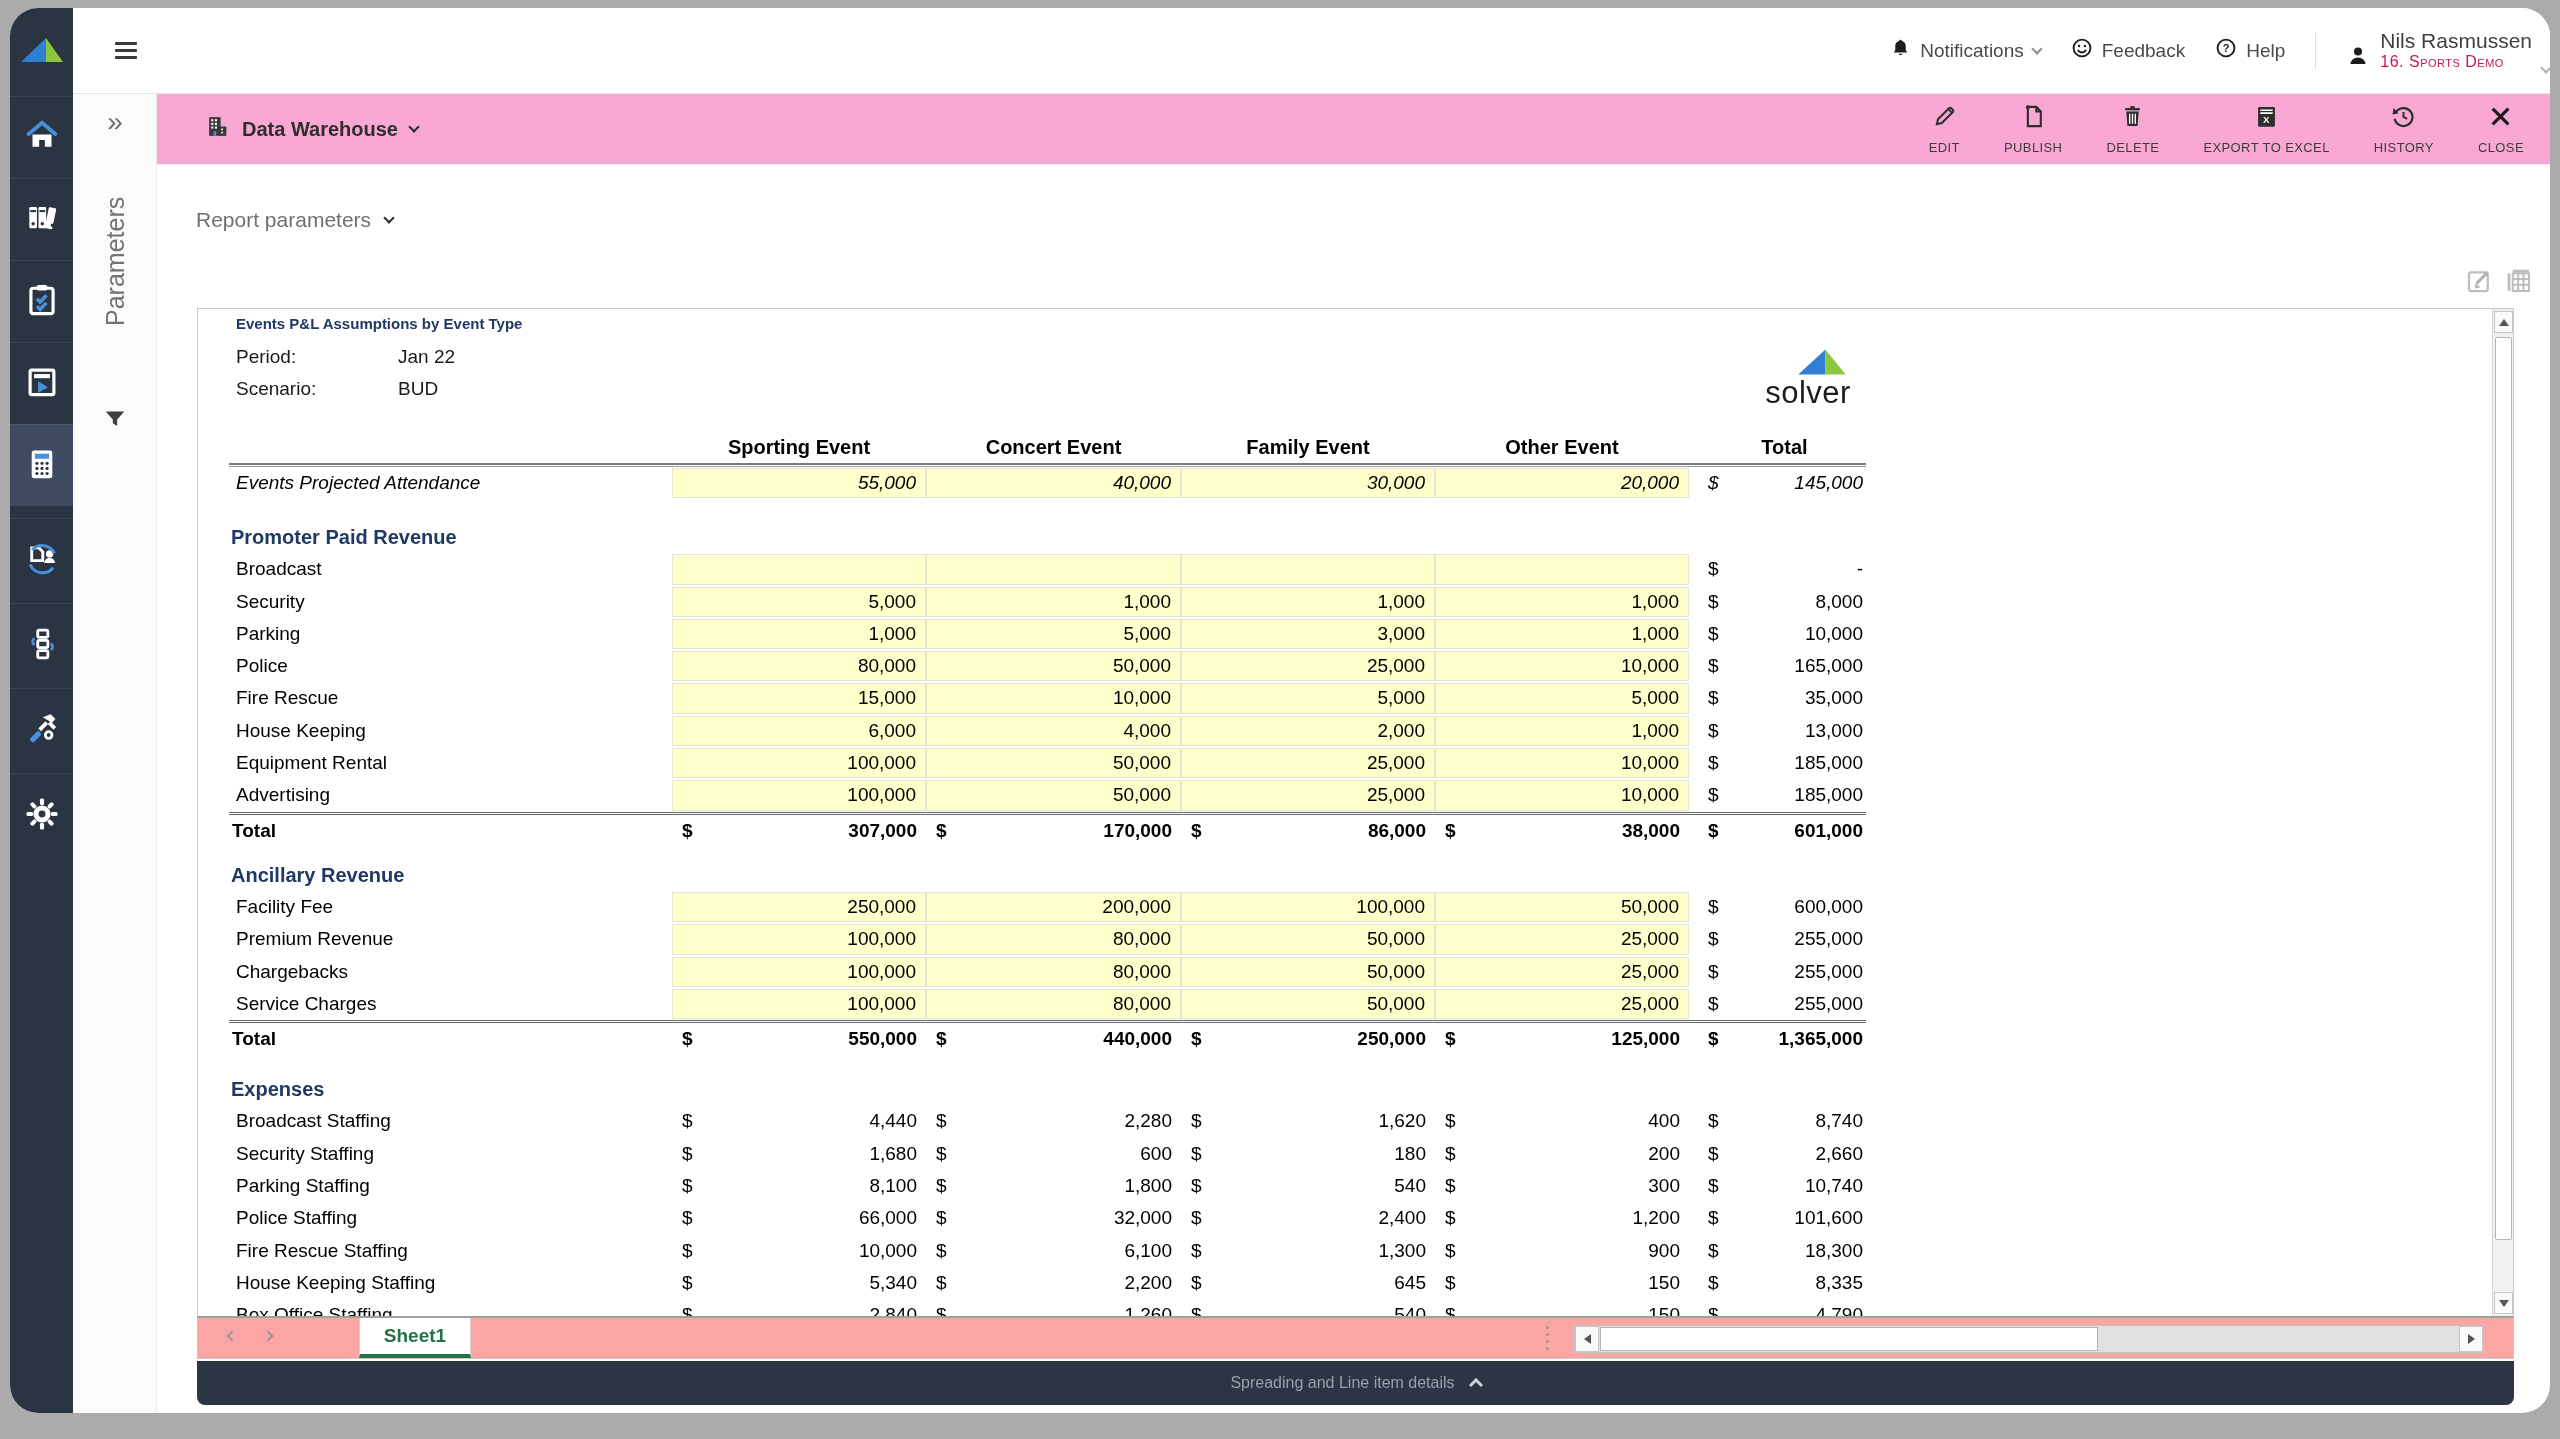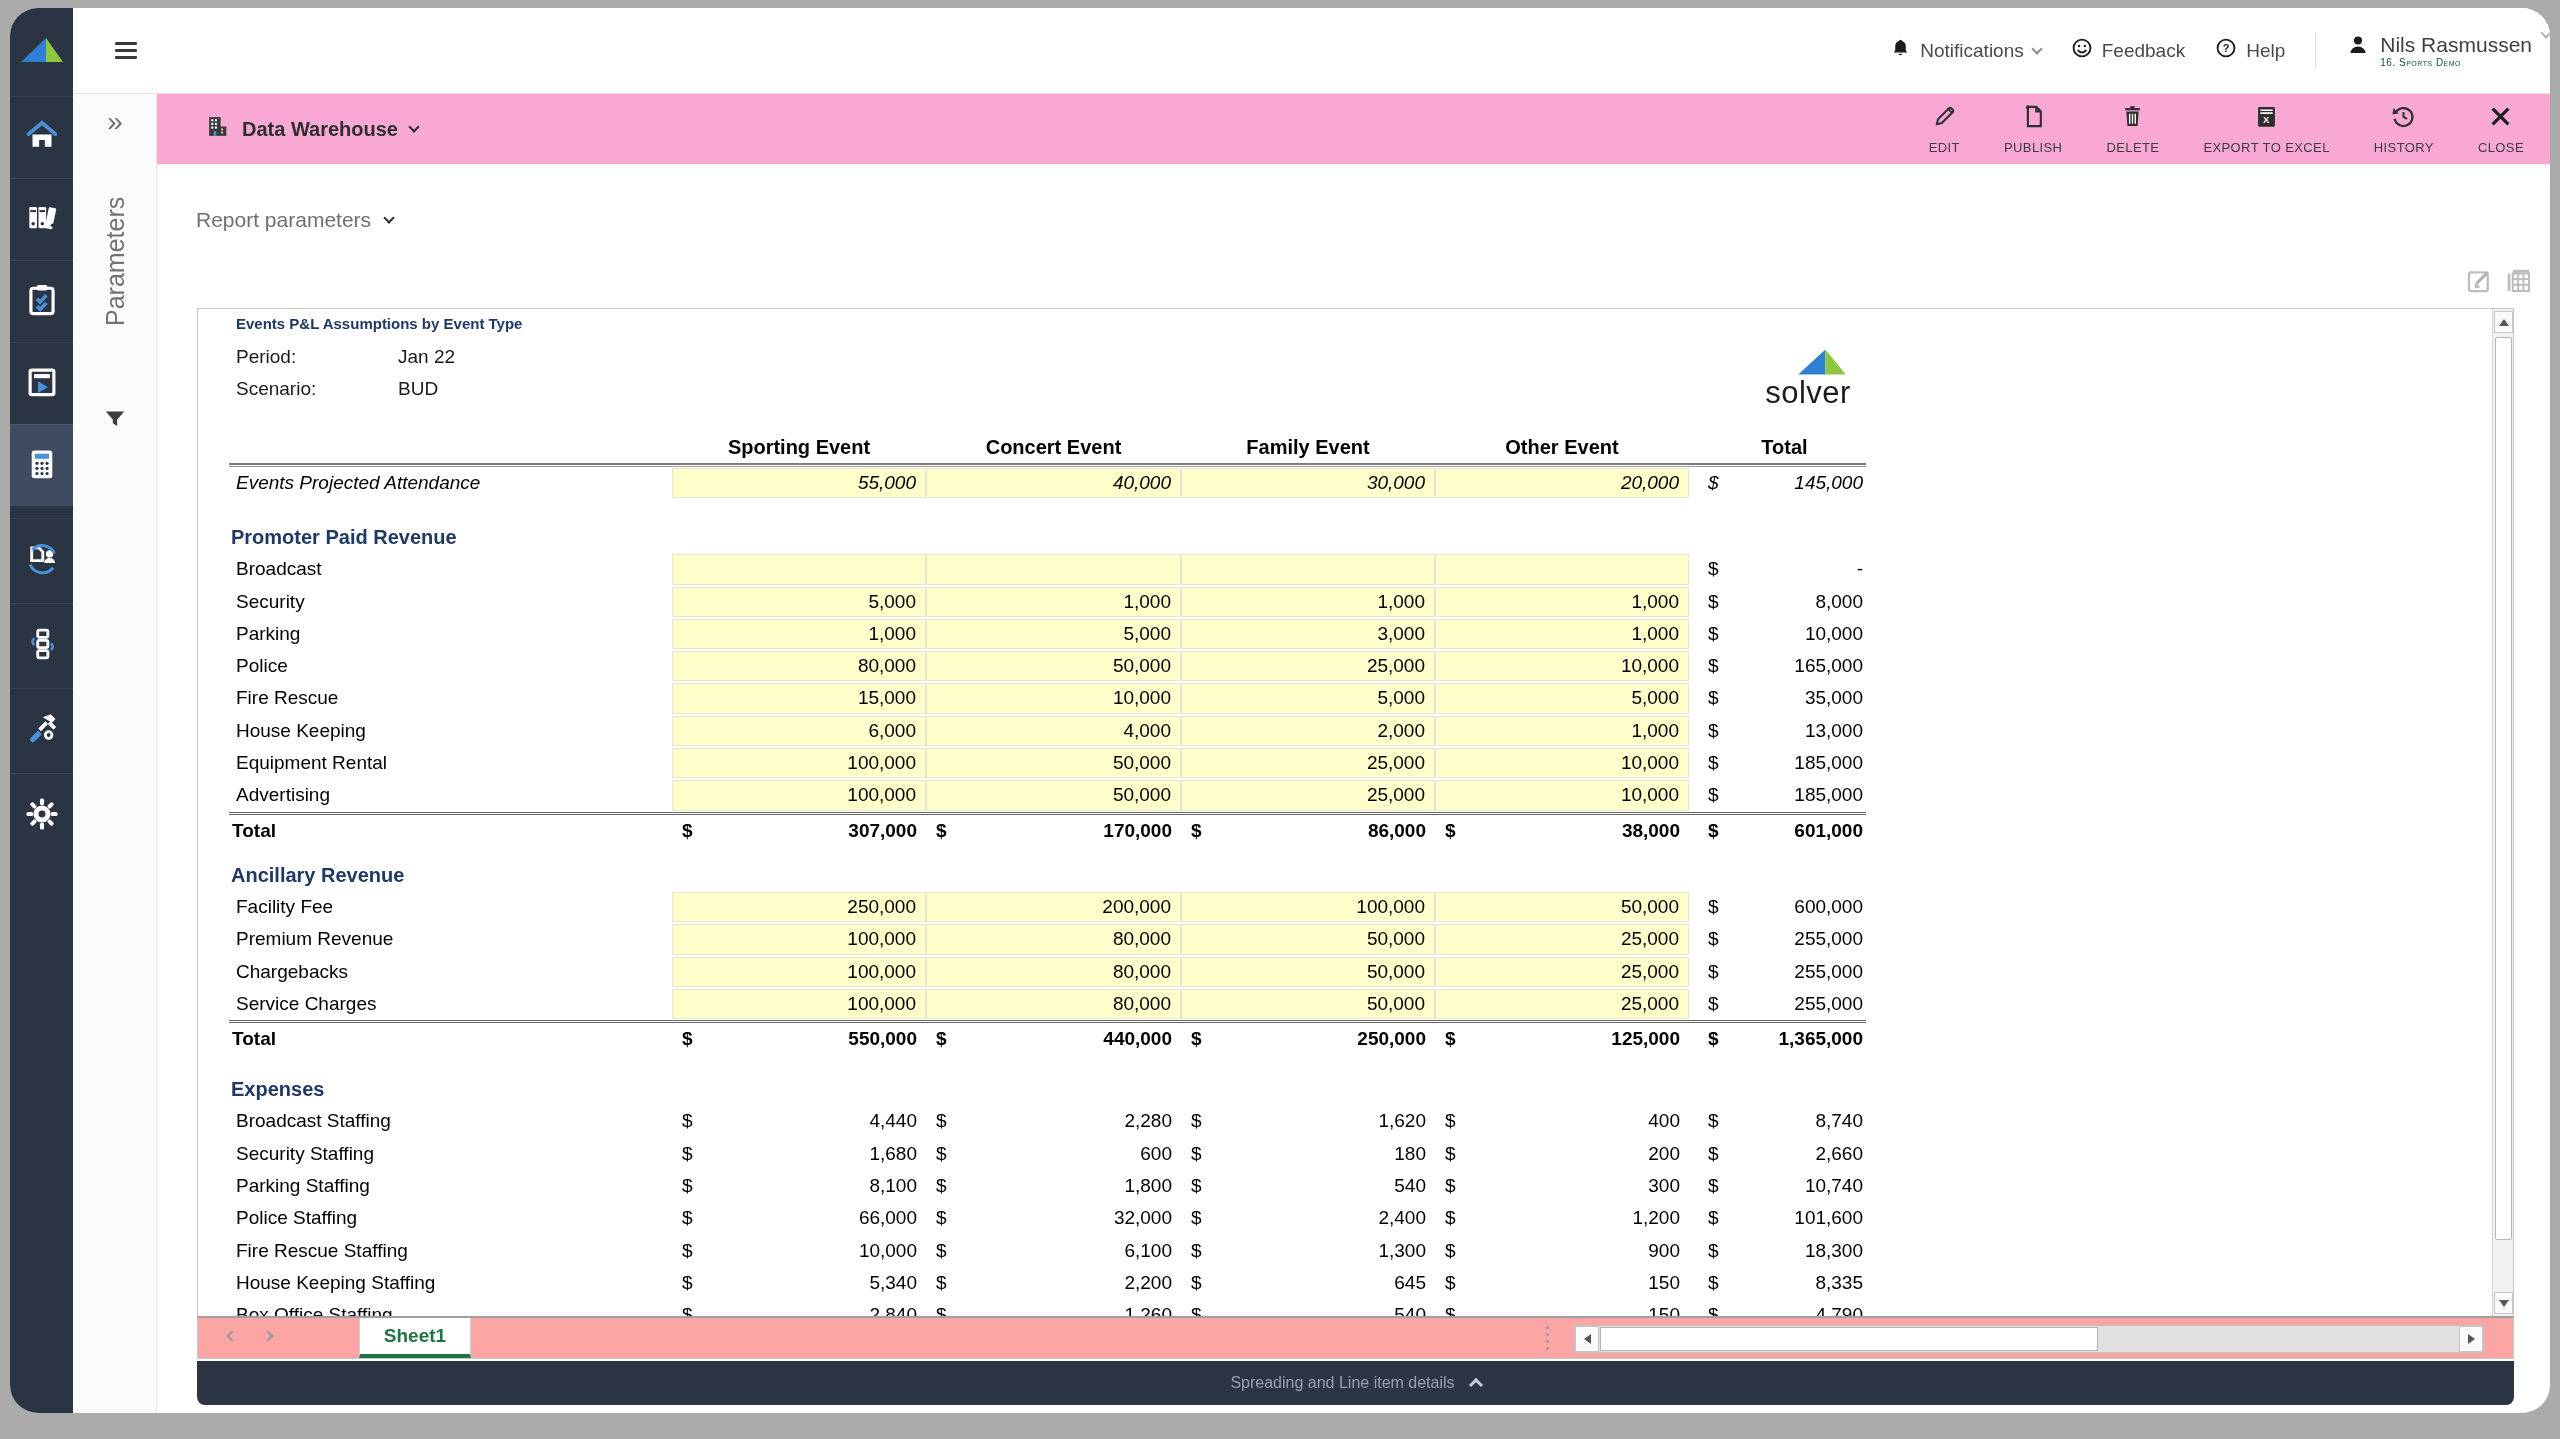--- a/index.html
+++ b/index.html
@@ -23,24 +23,24 @@
   .hamburger div { height:3px; background:#3a3a3a; margin:4px 0; border-radius:1px; }
   .breadcrumb { display:flex; align-items:center; margin-left:40px; font-size:21px; color:#7b7b7b; }
   .crumb-sep { color:#1e88e5; font-weight:bold; font-size:20px; margin:0 16px; }
   .top-right { margin-left:auto; display:flex; align-items:center; gap:30px; }
   .top-item { display:flex; align-items:center; gap:9px; color:#4a4a4a; font-size:19px; cursor:pointer; }
   .chev { display:inline-block; width:8px; height:8px; border-right:2px solid currentColor;
           border-bottom:2px solid currentColor; transform:rotate(45deg); margin-top:-4px; }
   .chev.right { transform:rotate(-45deg); }
   .chev.up { transform:rotate(-135deg); margin-top:4px; }
   .top-divider { width:1px; height:36px; background:#dcdcdc; }
-  .user { display:flex; align-items:flex-start; gap:10px; cursor:pointer; }
+  .user { display:flex; align-items:flex-end; gap:10px; cursor:pointer; }
   .user-text { display:flex; flex-direction:column; line-height:1.15; }
   .user-name { font-size:21px; color:#3f3f3f; }
-  .user-org { font-size:10px; color:#14532d; font-variant:small-caps; letter-spacing:.5px; }
+  .user-org { font-size:16px; color:#be185d; font-variant:small-caps; letter-spacing:.5px; }
   .user .chev { color:#b3b3b3; }
 
   
   .toolbar { position:absolute; left:147px; right:0; top:86px; height:71px; background:#f9a8d4;
              border-bottom:1px solid #ededed; display:flex; align-items:center; z-index:3; }
   .dw { display:flex; align-items:center; gap:12px; margin-left:48px; font-size:20px; font-weight:bold;
         color:#2e2e2e; cursor:pointer; }
   .actions { margin-left:auto; display:flex; align-items:flex-start; gap:44px; padding-right:26px; }
   .action { display:flex; flex-direction:column; align-items:center; gap:7px; cursor:pointer; color:#3a3a3a; }
   .action svg { width:27px; height:27px; }

